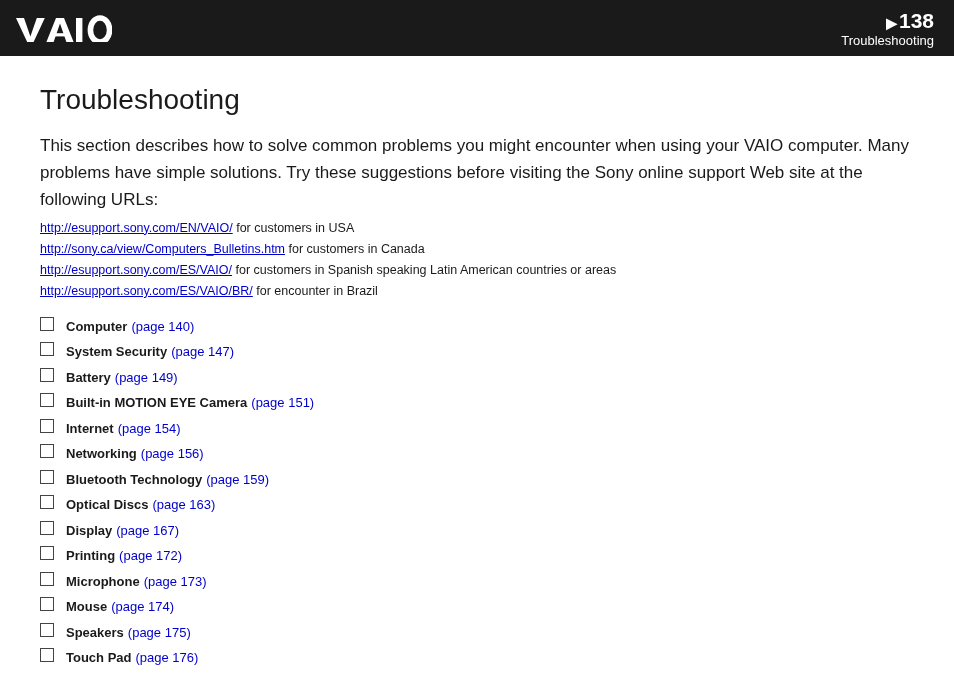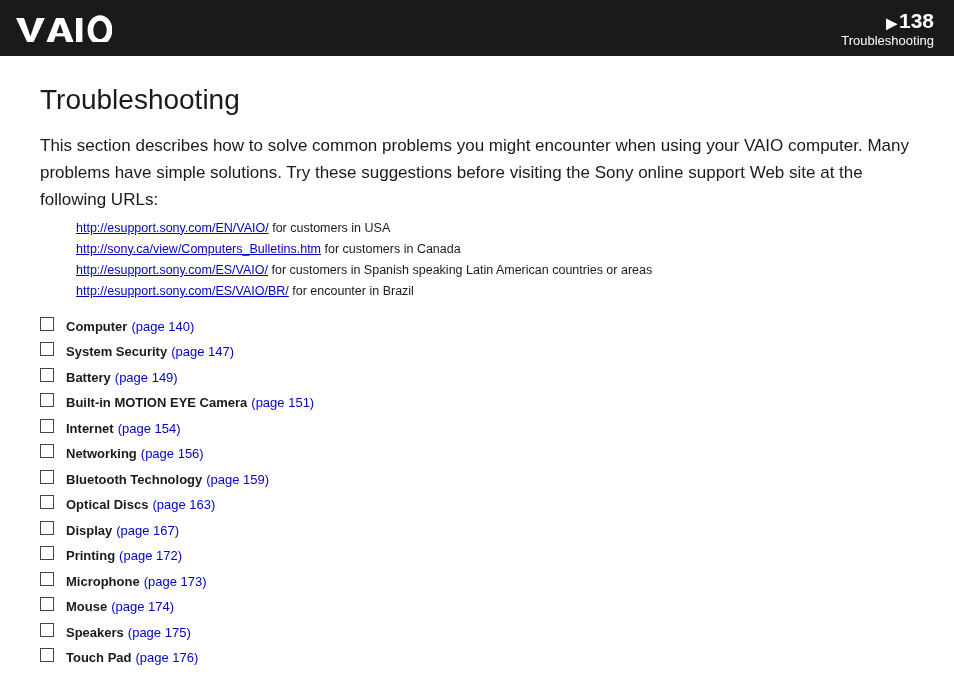--- a/index.html
+++ b/index.html
@@ -72,21 +72,20 @@
       color: #1a1a1a;
       line-height: 1.6;
       margin-bottom: 4px;
     }
 
     .url-link {
       color: #0000cc;
       text-decoration: underline;
       font-size: 12.5px;
       cursor: pointer;
-      margin-left: 36px;
     }
 
     .url-line {
       display: block;
       font-size: 12.5px;
       line-height: 1.7;
       color: #1a1a1a;
     }
 
     .url-line span.link {

